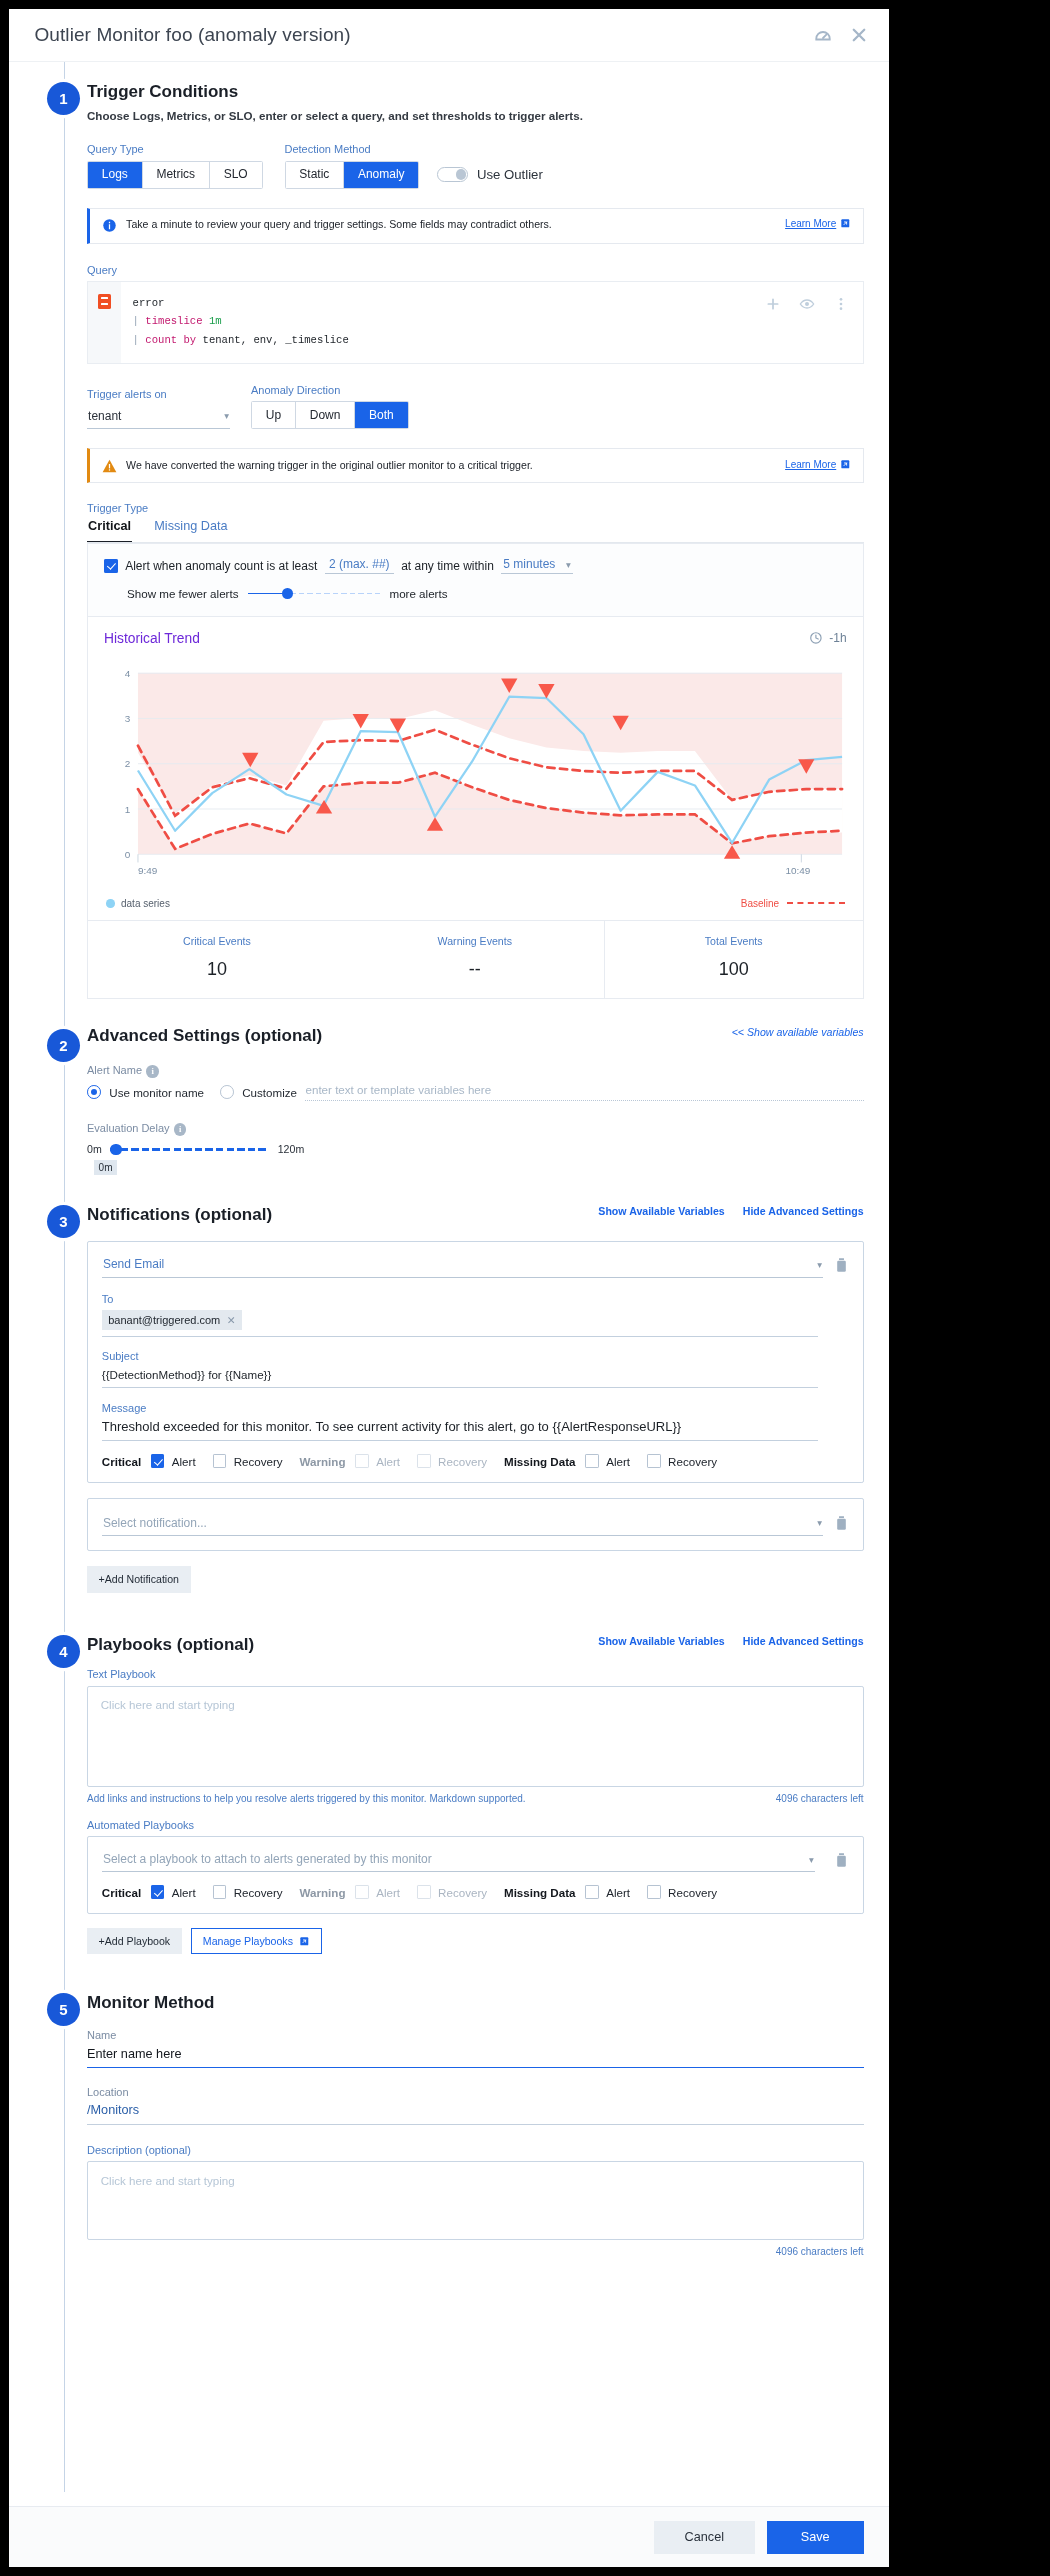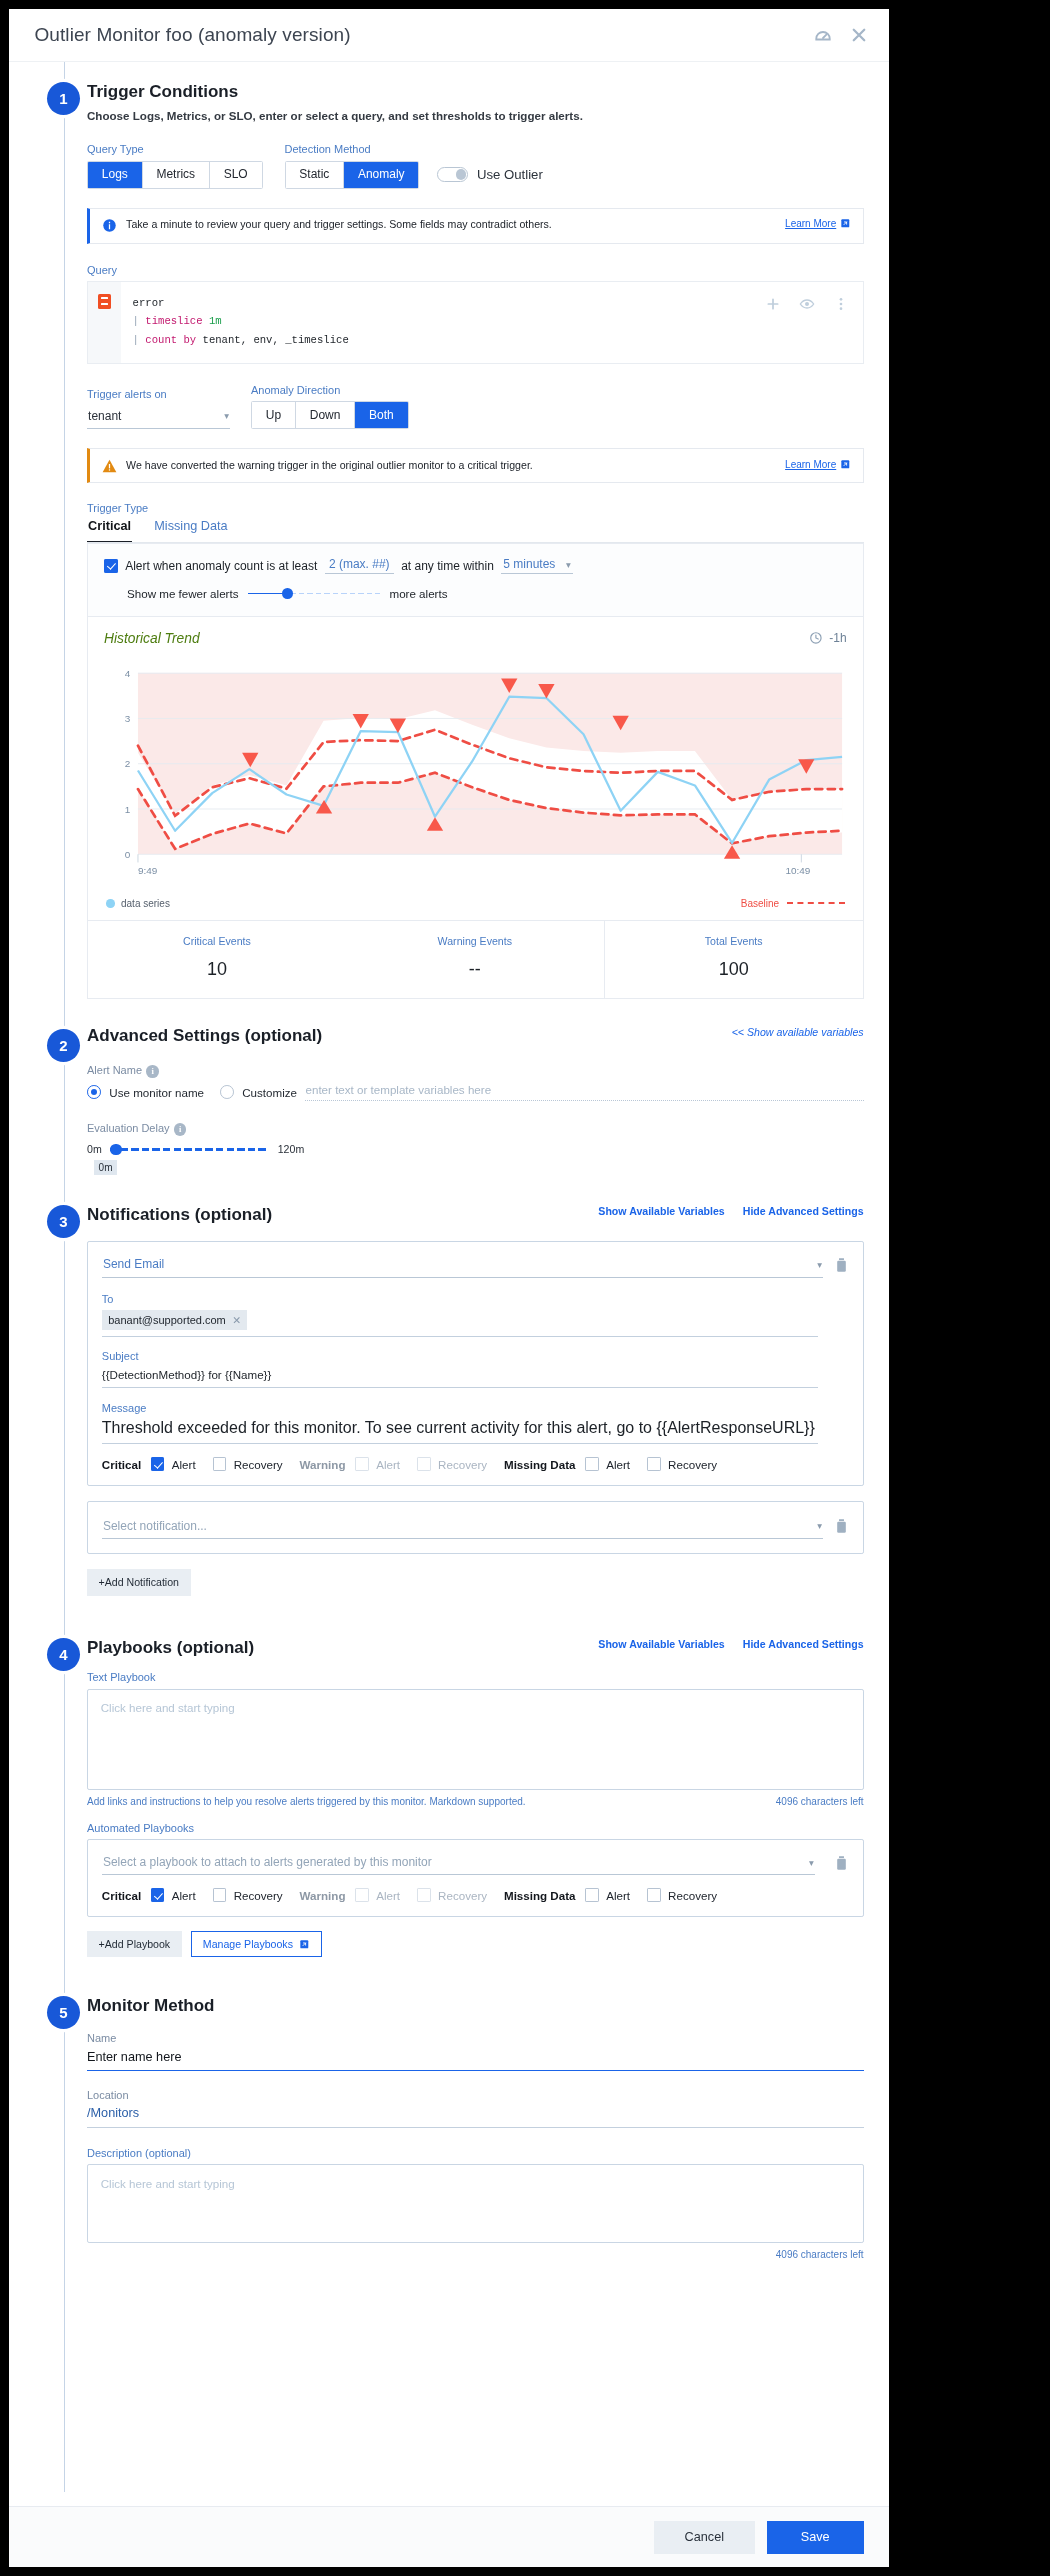--- a/index.html
+++ b/index.html
@@ -134,21 +134,21 @@
   .slider-row { display:flex; align-items:center; gap:9.5px; margin-top:12.7px; padding-left:23px; font-size:11.6px; color:#1c2127;}
   .slider { position:relative; width:132px; height:3.2px; }
   .slider .track { position:absolute; top:1.1px; left:0; right:0; height:1.6px;
      background:repeating-linear-gradient(90deg,#b8d3fa 0,#b8d3fa 5.3px,transparent 5.3px,transparent 8.5px); }
   .slider .fill { position:absolute; top:1.1px; left:0; width:38px; height:1.6px; background:#1a64e8; }
   .slider .knob2 { position:absolute; left:34px; top:-3.2px; width:10.6px; height:10.6px; border-radius:50%; background:#1a64e8; }
 
   
   .chart-card { border:0.5px solid #e7ebf1; border-top:none; padding:13.8px 16px 0; }
   .chart-head { display:flex; align-items:center; justify-content:space-between; }
-  .chart-title { font-size:13.8px; color:#4d7c0f;font-style:italic; }
+  .chart-title { font-size:13.8px; color:#6d28d9; }
   .range { display:flex; align-items:center; gap:6.4px; color:#6d8196; font-size:12px;}
   .legend { display:flex; align-items:center; justify-content:space-between; padding:3.2px 2.1px 11.6px; }
   .lg-left { display:flex; align-items:center; gap:6.4px; font-size:10px; color:#56606d;}
   .dot { width:8.5px; height:8.5px; border-radius:50%; background:#8ed3f5; display:inline-block;}
   .lg-right { display:flex; align-items:center; gap:7.4px; font-size:10px; color:#ef4d44;}
   .dashline { width:58px; height:0; border-top:2.1px dashed #ef4d44; }
 
   .events { display:flex; border:0.5px solid #e7ebf1; border-top:none; }
   .ev { flex:1; text-align:center; padding:13.8px 0 18px; }
   .ev.sep { border-left:0.5px solid #e7ebf1; }
@@ -536,34 +536,34 @@
                 <rect x="5" y="6" width="14" height="18" rx="2" fill="#9fb0c1"></rect>
                 <rect x="8" y="2" width="8" height="3" fill="#9fb0c1"></rect>
               </svg>
           </span>
         </div>
 
         <div style="margin-top:15px;">
           <div class="field-label">To</div>
           <div class="u-line" style="padding-bottom:5.3px; margin-right:31px;">
             <span class="chiptag">
-              <span>banant@supported.com</span>
+              <span>banant@triggered.com</span>
               <span class="chip-x">✕</span>
             </span>
           </div>
         </div>
 
         <div style="margin-top:13.8px;">
           <div class="field-label">Subject</div>
           <div class="u-line" style="padding-bottom:6.4px; margin-right:31px; font-size:11.6px; color:#1c2127;">{{DetectionMethod}} for {{Name}}</div>
         </div>
 
         <div style="margin-top:13.8px;">
           <div class="field-label">Message</div>
-          <div class="u-line" style="padding-bottom:6.4px; margin-right:31px; font-size:16px; color:#1c2127;">Threshold exceeded for this monitor.  To see current activity for this alert, go to {{AlertResponseURL}}</div>
+          <div class="u-line" style="padding-bottom:6.4px; margin-right:31px; font-size:13px; color:#1c2127;">Threshold exceeded for this monitor.  To see current activity for this alert, go to {{AlertResponseURL}}</div>
         </div>
 
         <div class="sev-row">
           <span class="sev-name">Critical</span>
           <span class="cb on"></span>
           <span class="sev-lbl">Alert</span>
           <span class="cb"></span>
           <span class="sev-lbl">Recovery</span>
 
           <span class="sev-name dim">Warning</span>

